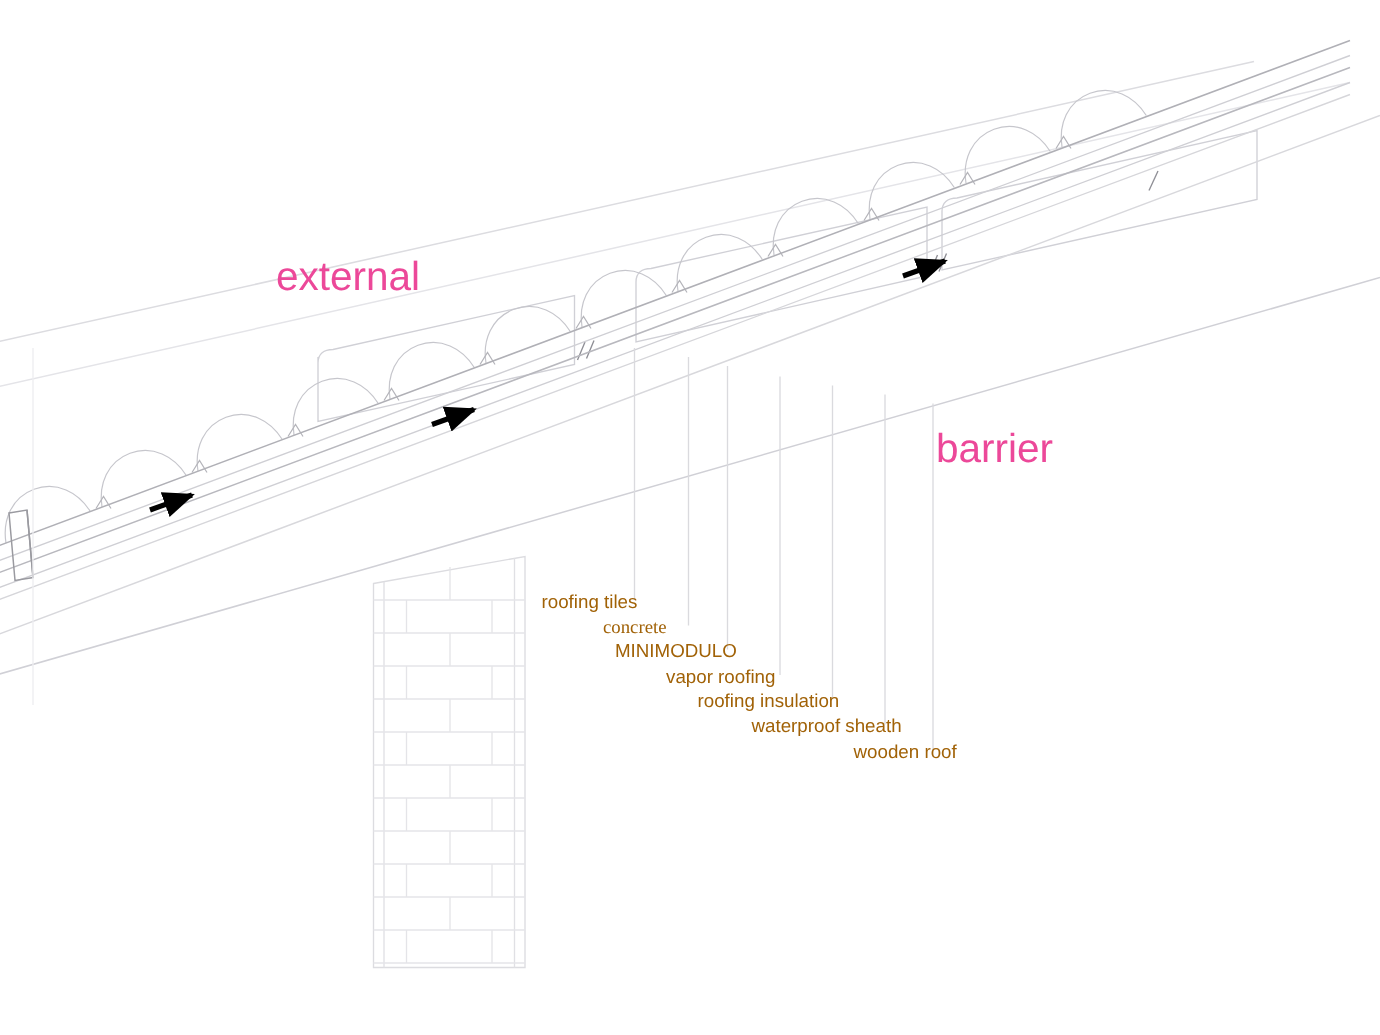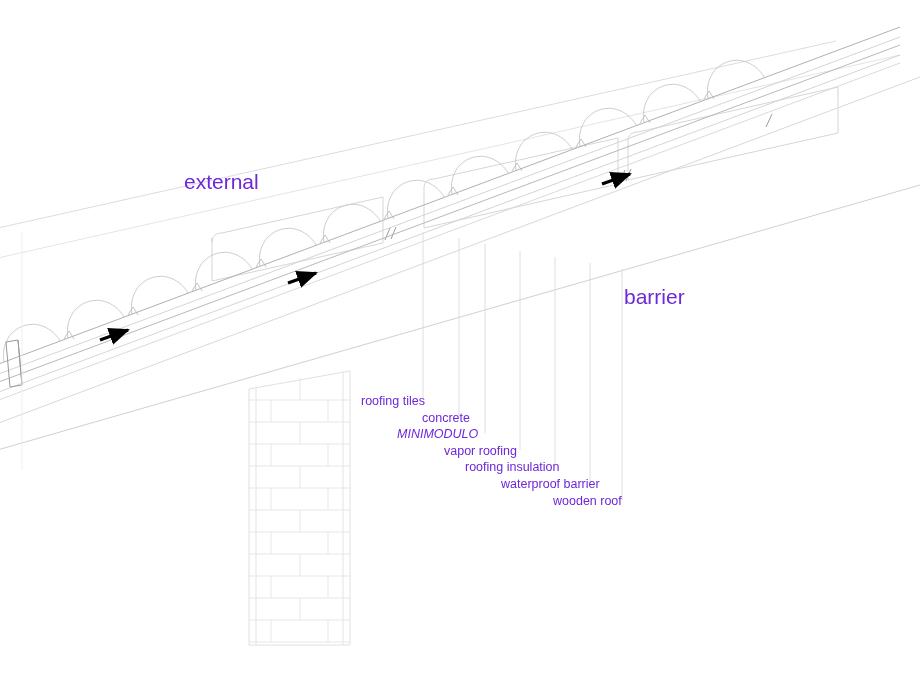--- a/index.html
+++ b/index.html
@@ -1,21 +1,21 @@
 <!DOCTYPE html>
 <html><head>
 <meta charset="utf-8">
 <style>
   html,body{margin:0;padding:0;background:#ffffff;}
   body{width:920px;height:690px;overflow:hidden;
        font-family:"Liberation Sans","DejaVu Sans",sans-serif;}
   #stage{position:relative;width:920px;height:690px;background:#fff;}
   #stage svg{position:absolute;left:0;top:0;}
-  .lbl{position:absolute;color:#6d28d9;font-size:12.5px;line-height:1;white-space:nowrap;}
-  .big{font-size:21px;color:#6d28d9;}
+  .lbl{position:absolute;color:#a16207;font-size:12.5px;line-height:1;white-space:nowrap;}
+  .big{font-size:27px;color:#ec4899;}
 </style>
 </head>
 <body>
 
 <div id="stage">
 
   <svg width="920" height="690" viewBox="0 0 920 690">
     <defs>
 
       <g id="archunit">
@@ -186,20 +186,20 @@
     </g>
 
     <path d="M 22,232 L 22,470" stroke="#ededf0" stroke-width="0.9" fill="none"></path>
   </svg>
 
   <div class="lbl big" style="left:184px;top:171px;">external</div>
 
   <div class="lbl big" style="left:624px;top:286px;">barrier</div>
 
   <div class="lbl" style="left:361px;top:395px;">roofing tiles</div>
-  <div class="lbl" style="left:422px;top:412px;">concrete</div>
-  <div class="lbl" style="left:397px;top:428px;font-style:italic;">MINIMODULO</div>
+  <div class="lbl" style="left:402px;top:412px;font-family:Liberation Serif, serif;">concrete</div>
+  <div class="lbl" style="left:410px;top:428px;">MINIMODULO</div>
   <div class="lbl" style="left:444px;top:445px;">vapor roofing</div>
   <div class="lbl" style="left:465px;top:461px;">roofing insulation</div>
-  <div class="lbl" style="left:501px;top:478px;">waterproof barrier</div>
-  <div class="lbl" style="left:553px;top:495px;">wooden roof</div>
+  <div class="lbl" style="left:501px;top:478px;">waterproof sheath</div>
+  <div class="lbl" style="left:569px;top:495px;">wooden roof</div>
 
 </div>
 
 </body></html>

